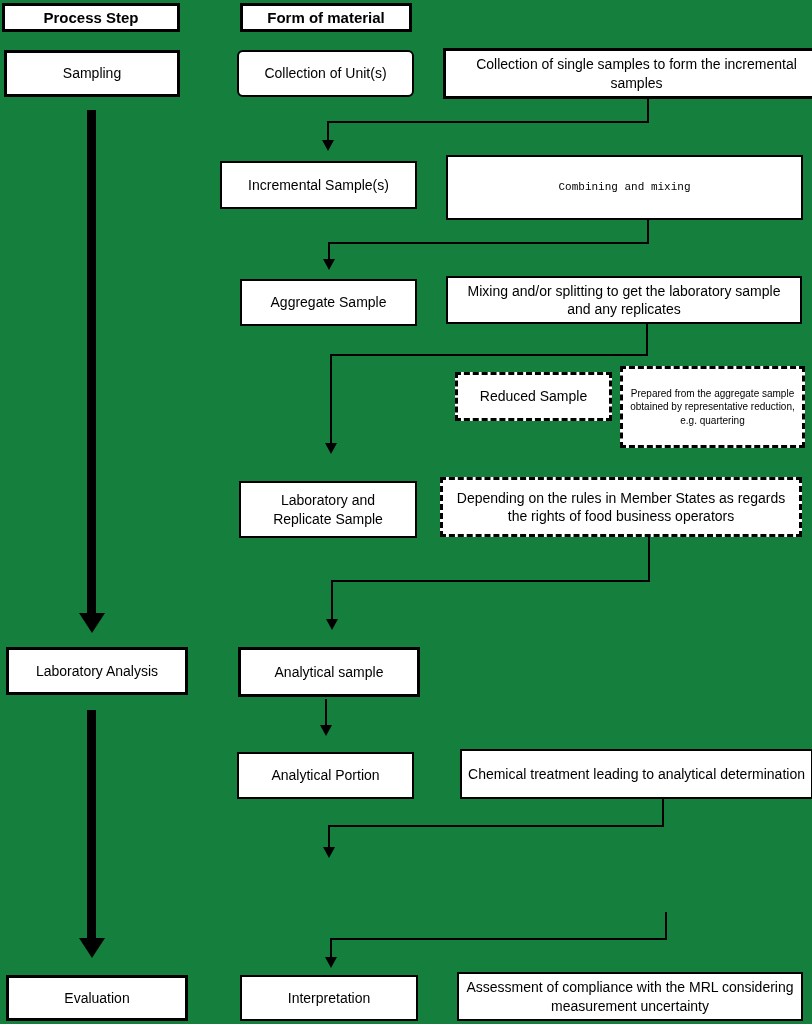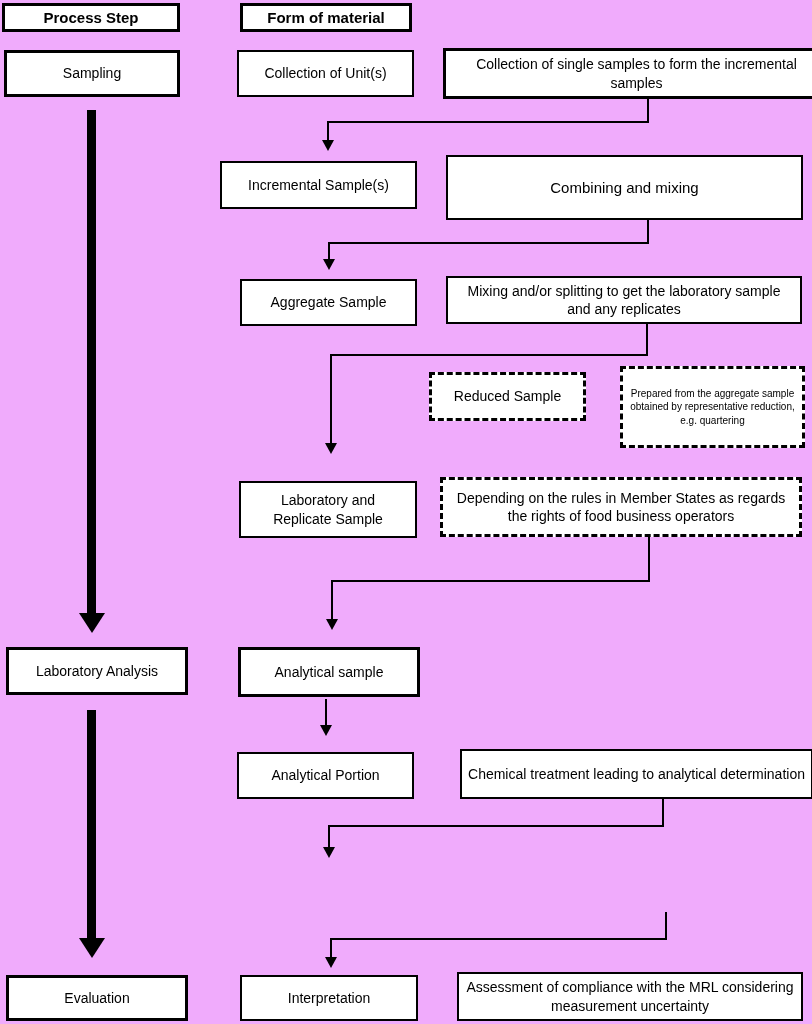--- a/index.html
+++ b/index.html
@@ -9,21 +9,21 @@
   }
   body {
     font-family: "Liberation Sans", sans-serif;
     color: #000000;
   }
   #canvas {
     position: relative;
     width: 812px;
     height: 1024px;
     overflow: hidden;
-    background: #f0abfc;
+    background: #15803d;
   }
   .box {
     position: absolute;
     box-sizing: border-box;
     display: flex;
     align-items: center;
     justify-content: center;
     text-align: center;
     background: #ffffff;
     color: #000;
@@ -39,21 +39,21 @@
   .solid-thin {
     border: 1.5px solid #3a3a3a;
   }
   .dashed {
     border: 3px dashed #000000;
   }
   .header-box {
     font-weight: bold;
     font-size: 15px;
   }
-  .fs15 { font-size: 15px; }
+  .fs15 { font-size: 11px; font-family: Liberation Mono, monospace; }
   .fs14 { font-size: 14px; }
   .fs11 { font-size: 10px; }
 
   
   .vline, .hline {
     position: absolute;
     background: #000000;
   }
   .vline { width: 2px; }
   .hline { height: 2px; }
@@ -78,21 +78,21 @@
 
 <div id="canvas">
 
   <div class="box solid-thick header-box" style="left:2px; top:3px; width:178px; height:29px;">Process Step</div>
 
   <div class="box solid-thick header-box" style="left:240px; top:3px; width:172px; height:29px;">Form of material</div>
 
 
   <div class="box solid-thick fs14" style="left:4px; top:50px; width:176px; height:47px;">Sampling</div>
 
-  <div class="box solid-med fs14" style="left:237px; top:50px; width:177px; height:47px;">Collection of Unit(s)</div>
+  <div class="box solid-med fs14" style="left:237px; top:50px; width:177px; height:47px;border-radius:6px;">Collection of Unit(s)</div>
 
   <div class="box solid-thick fs14" style="left:443px; top:48px; width:387px; height:51px;">Collection of single samples to form the incremental samples</div>
 
   <div class="vline" style="left:647px; top:99px; height:24px;"></div>
   <div class="hline" style="left:327px; top:121px; width:322px;"></div>
   <div class="vline" style="left:327px; top:121px; height:26px;"></div>
   <div class="arrowhead" style="left:322px; top:140px;"></div>
 
   <div class="box solid-med fs14" style="left:220px; top:161px; width:197px; height:48px;">Incremental Sample(s)</div>
 
@@ -105,21 +105,21 @@
 
   <div class="box solid-med fs14" style="left:240px; top:279px; width:177px; height:47px;">Aggregate Sample</div>
 
   <div class="box solid-med fs14" style="left:446px; top:276px; width:356px; height:48px;">Mixing and/or splitting to get the laboratory sample and any replicates</div>
 
   <div class="vline" style="left:646px; top:324px; height:32px;"></div>
   <div class="hline" style="left:330px; top:354px; width:318px;"></div>
   <div class="vline" style="left:330px; top:354px; height:96px;"></div>
   <div class="arrowhead" style="left:325px; top:443px;"></div>
 
-  <div class="box dashed fs14" style="left:429px; top:372px; width:157px; height:49px;">Reduced Sample</div>
+  <div class="box dashed fs14" style="left:455px; top:372px; width:157px; height:49px;">Reduced Sample</div>
 
   <div class="box dashed fs11" style="left:620px; top:366px; width:185px; height:82px;">Prepared from the aggregate sample obtained by representative reduction, e.g. quartering</div>
 
   <div class="box solid-med fs14" style="left:239px; top:481px; width:178px; height:57px; white-space:pre-line;">Laboratory and
 Replicate Sample</div>
 
   <div class="box dashed fs14" style="left:440px; top:477px; width:362px; height:60px;">Depending on the rules in Member States as regards the rights of food business operators</div>
 
   <div class="vline" style="left:648px; top:537px; height:45px;"></div>
   <div class="hline" style="left:331px; top:580px; width:319px;"></div>

